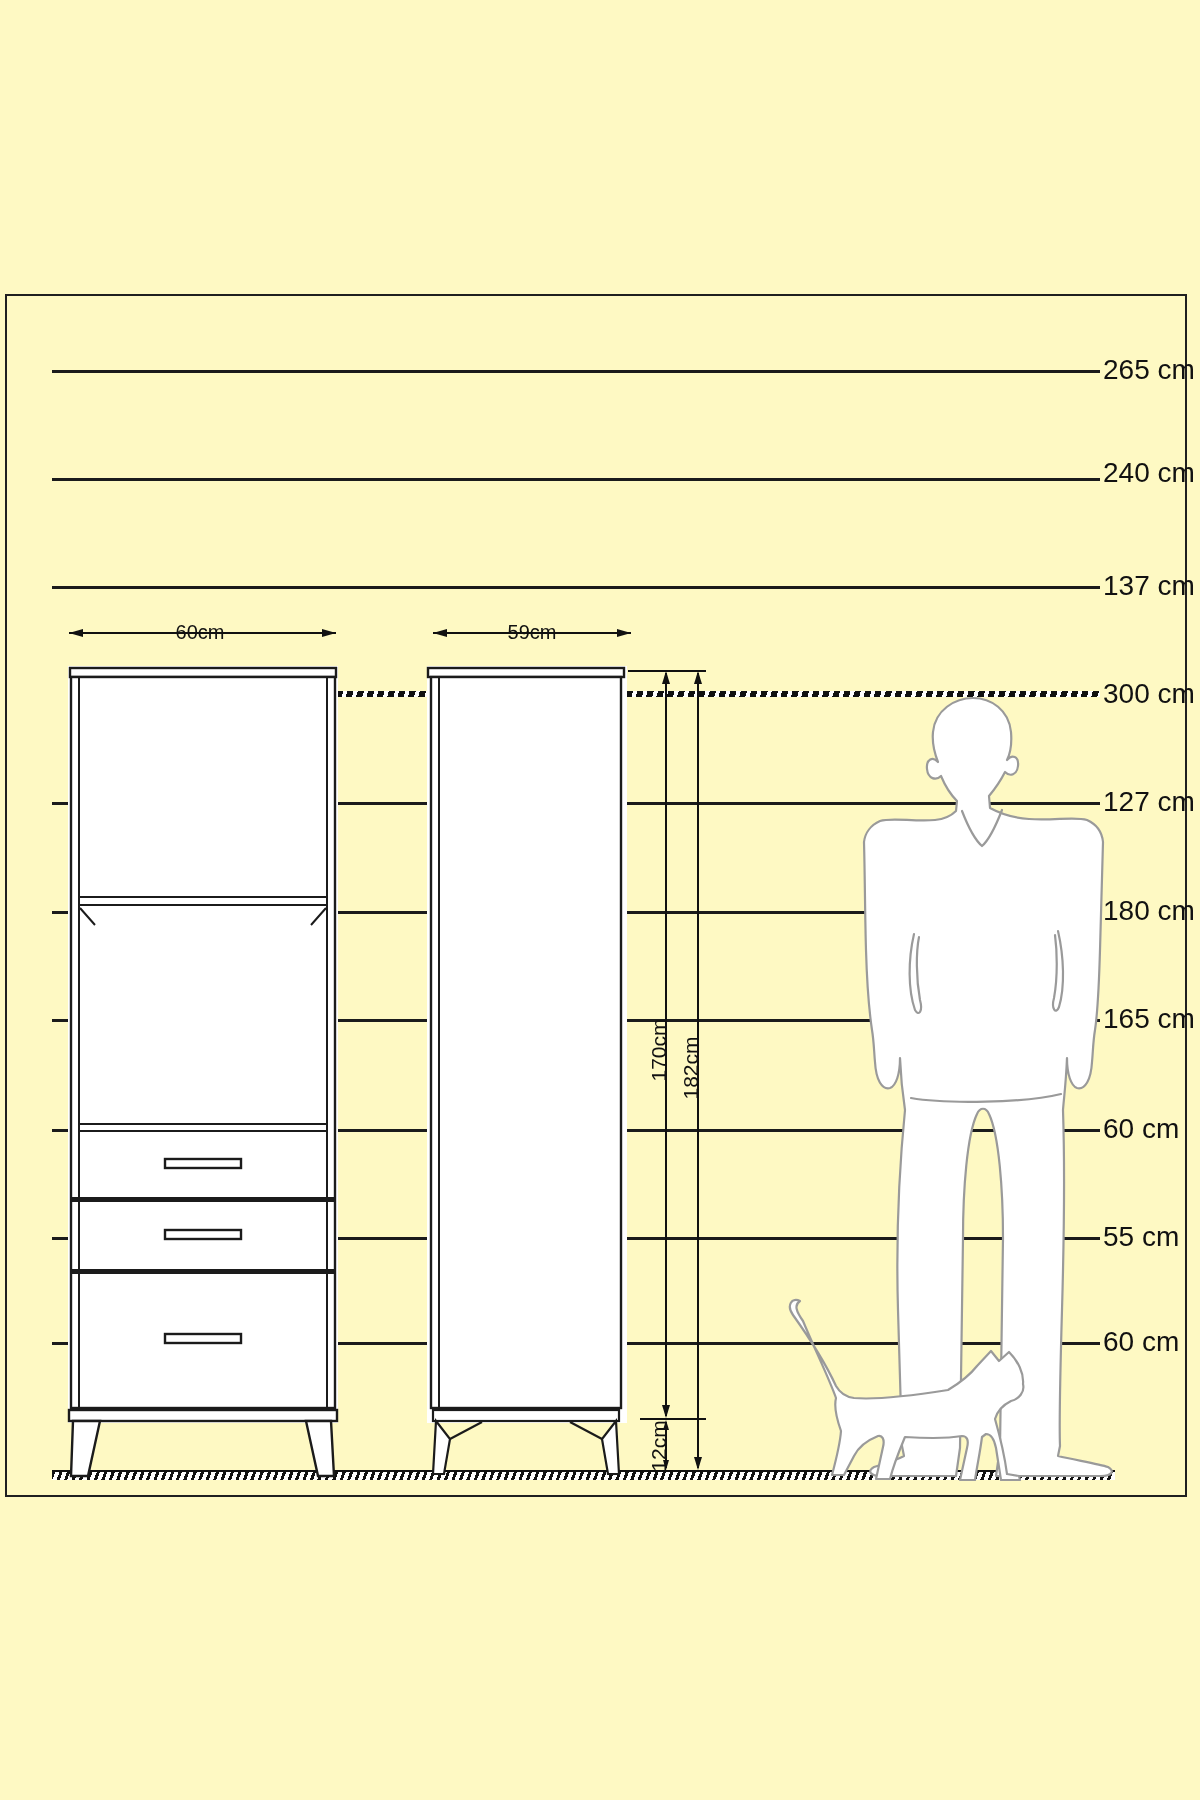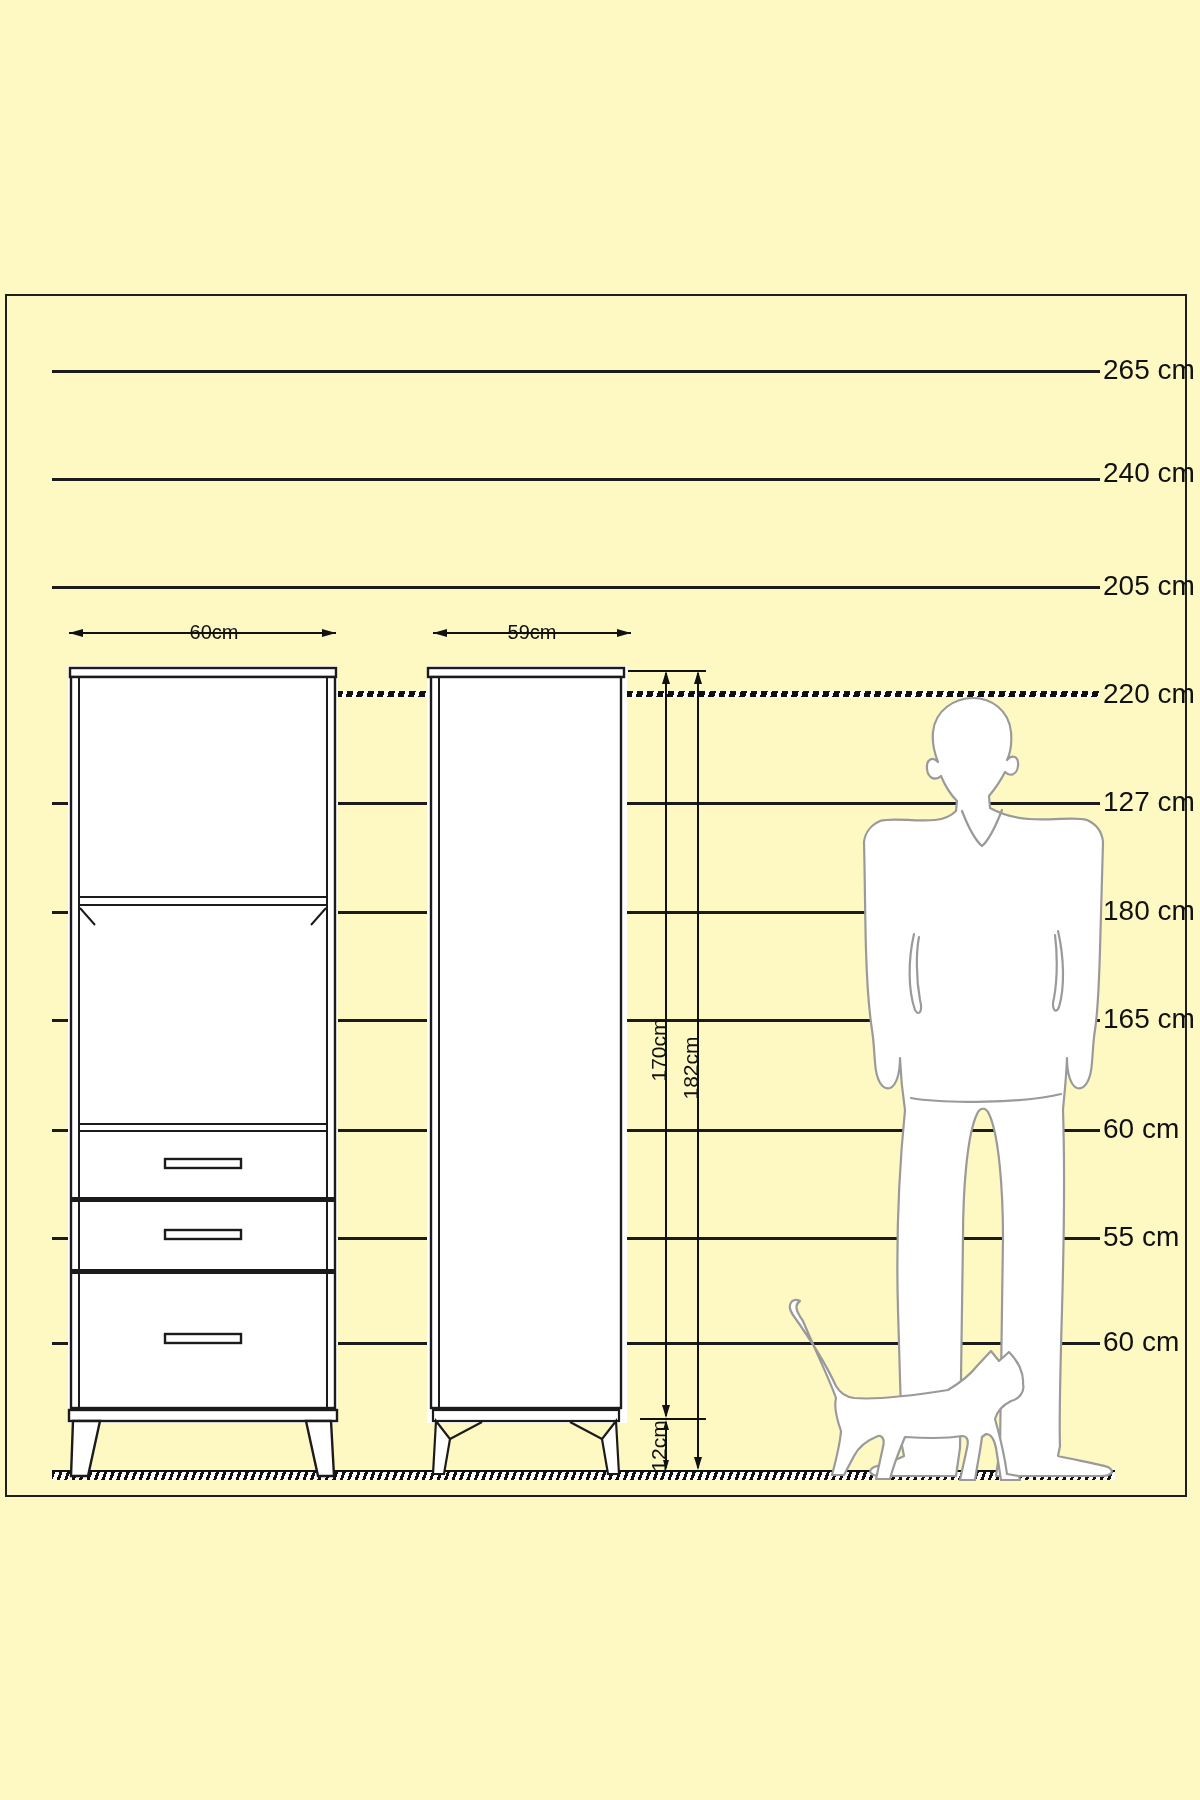--- a/index.html
+++ b/index.html
@@ -43,22 +43,22 @@
   <div class="hline" style="top:802px"></div>
   <div class="hline" style="top:911px"></div>
   <div class="hline" style="top:1019px"></div>
   <div class="hline" style="top:1129px"></div>
   <div class="hline" style="top:1237px"></div>
   <div class="hline" style="top:1342px"></div>
   <div class="ground"></div>
 
   <div class="slabel" style="top:353px">265 cm</div>
   <div class="slabel" style="top:456px">240 cm</div>
-  <div class="slabel" style="top:569px">205 cm</div>
-  <div class="slabel" style="top:677px">220 cm</div>
+  <div class="slabel" style="top:569px">137 cm</div>
+  <div class="slabel" style="top:677px">300 cm</div>
   <div class="slabel" style="top:785px">127 cm</div>
   <div class="slabel" style="top:894px">180 cm</div>
   <div class="slabel" style="top:1002px">165 cm</div>
   <div class="slabel" style="top:1112px">60 cm</div>
   <div class="slabel" style="top:1220px">55 cm</div>
   <div class="slabel" style="top:1325px">60 cm</div>
 
   <svg class="layer" style="left:67px;top:665px" width="272" height="816" viewBox="0 0 272 816">
     <rect x="1" y="1" width="270" height="757" fill="#fff" stroke="none"></rect>
     <g fill="#fff" stroke="#1b1b1b" stroke-width="2.4">
@@ -117,21 +117,21 @@
         <polygon points="631,633 617,629 617,637"></polygon>
       <polygon points="666,671 662,684 670,684"></polygon>
         <polygon points="666,1418 662,1405 670,1405"></polygon>
       <polygon points="698,671 694,684 702,684"></polygon>
         <polygon points="698,1470 694,1457 702,1457"></polygon>
       <polygon points="666,1420 663,1430 669,1430"></polygon>
         <polygon points="666,1470 663,1460 669,1460"></polygon>
     </g>
   </svg>
 
-  <div class="dlabel" style="left:174px;top:620px">60cm</div>
+  <div class="dlabel" style="left:160px;top:620px">60cm</div>
   <div class="dlabel" style="left:492px;top:620px">59cm</div>
   <div class="rlabel" style="left:614px;top:1038px;width:90px">170cm</div>
   <div class="rlabel" style="left:646px;top:1056px;width:90px">182cm</div>
   <div class="rlabel" style="left:624px;top:1434px;width:70px">12cm</div>
 
   <svg class="man" style="left:815px;top:690px" width="350" height="792" viewBox="0 0 350 792">
     <g stroke="#9a9a9a" stroke-width="2.2" stroke-linejoin="round" stroke-linecap="round">
       <path fill="#fff" d="M158,8
         C176,8 194,20 196,42 C197,54 196,62 192,70
         C197,64 204,66 203,76 C202,85 195,87 190,82

